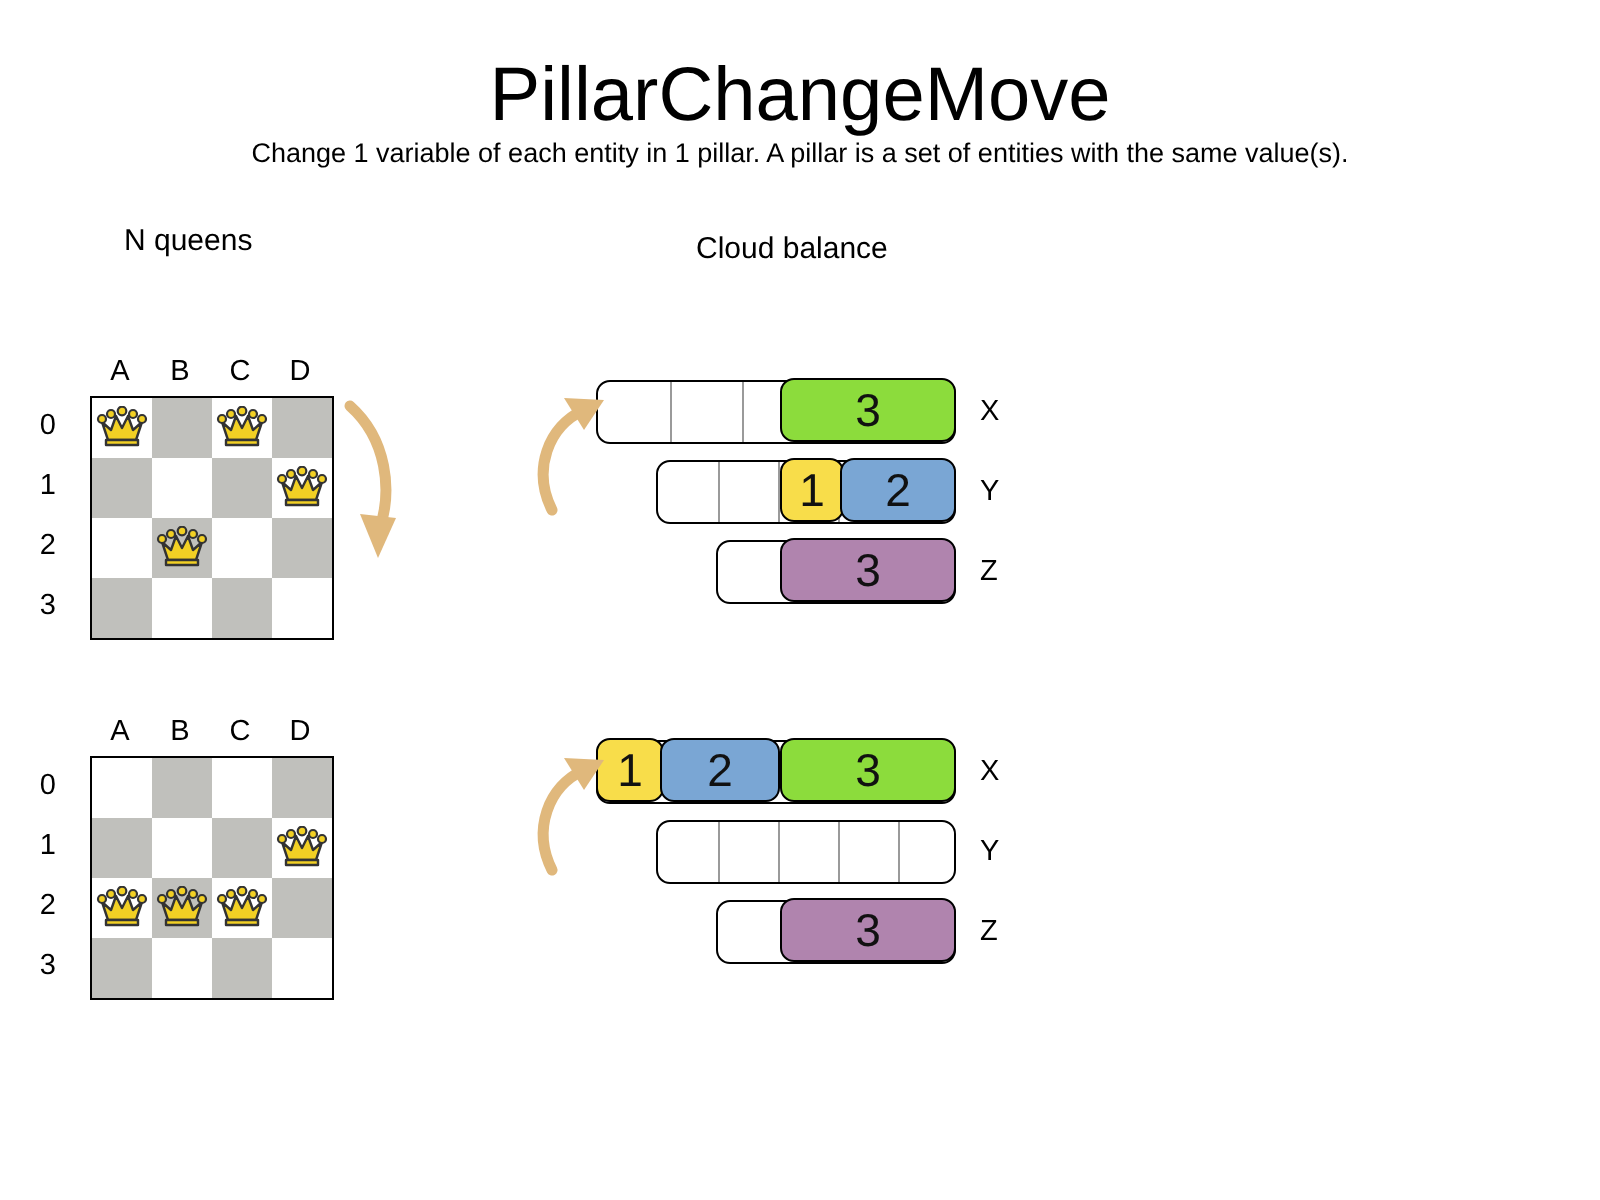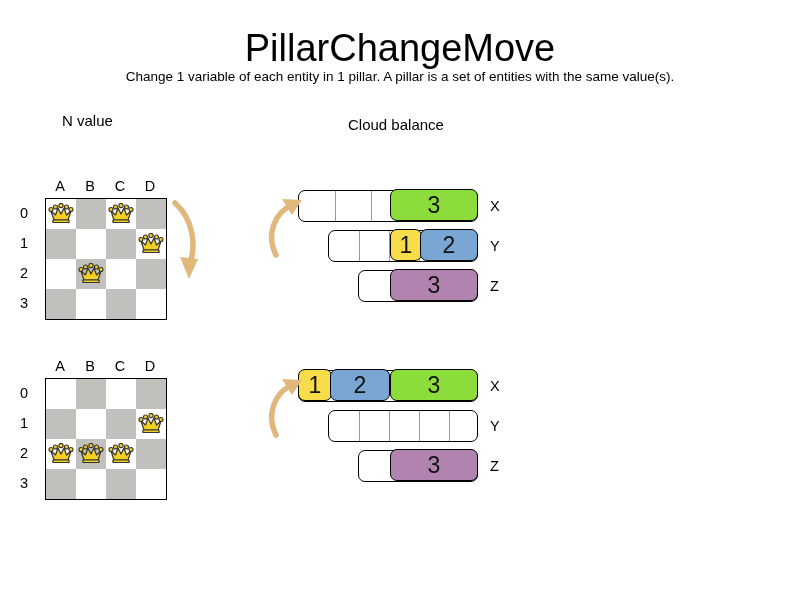--- a/index.html
+++ b/index.html
@@ -147,21 +147,21 @@
   #arrow-board   { left: 163px; top: 193px; }
   #arrow-cloud-top    { left: 264px; top: 193px; }
   #arrow-cloud-bottom { left: 264px; top: 373px; }
 </style>
 </head>
 <body>
 
 <div id="title">PillarChangeMove</div>
 <div id="subtitle">Change 1 variable of each entity in 1 pillar. A pillar is a set of entities with the same value(s).</div>
 
-<div class="section-heading" id="heading-nqueens">N value</div>
+<div class="section-heading" id="heading-nqueens">N queens</div>
 <div class="section-heading" id="heading-cloud">Cloud balance</div>
 
 <div class="board-wrap" id="board-wrap-top">
     <div class="col-label" style="left: 15px;">A</div>
     <div class="col-label" style="left: 45px;">B</div>
     <div class="col-label" style="left: 75px;">C</div>
     <div class="col-label" style="left: 105px;">D</div>
     <div class="board">
       <div class="cell light" style="left: 0px; top: 0px;"></div>
       <div class="cell dark" style="left: 30px; top: 0px;"></div>

